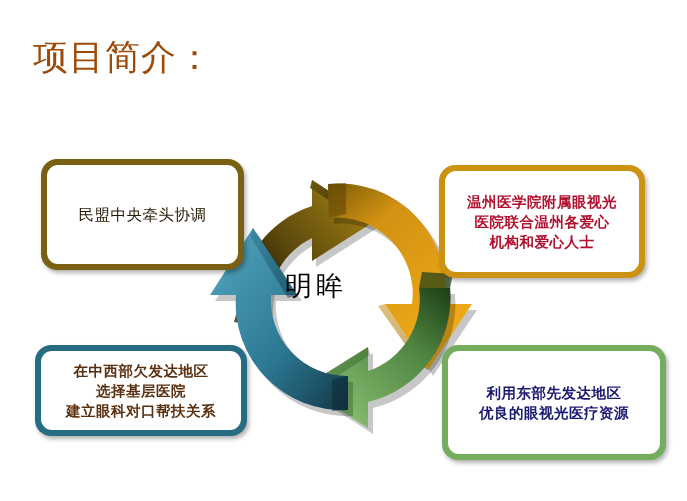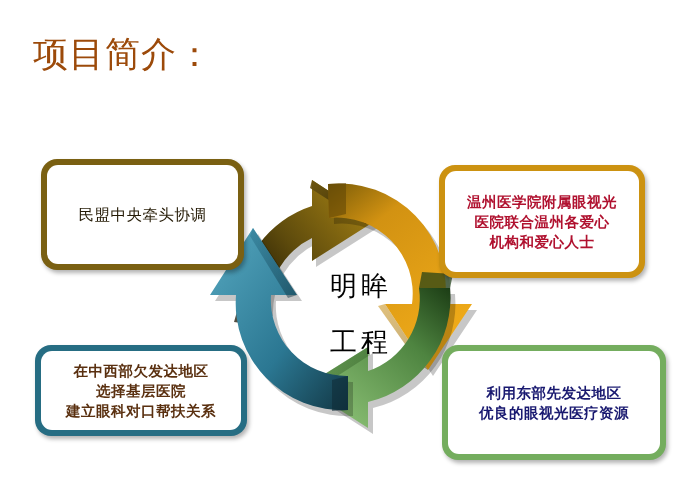--- a/index.html
+++ b/index.html
@@ -25,21 +25,21 @@
 
   
   #slide-title {
     position: absolute;
     left: 33px;
     top: 34px;
     font-size: 35px;
     line-height: 46px;
     letter-spacing: 1px;
     color: #9c4a0a;
-    font-family: Liberation Mono, monospace;
+    font-family: Liberation Sans, sans-serif;
     font-weight: 400;
     white-space: nowrap;
   }
 
   
   .node-box {
     position: absolute;
     border-radius: 16px;
     box-sizing: border-box;
     padding: 6px;
@@ -107,24 +107,24 @@
     left: 200px;
     top: 158px;
     width: 290px;
     height: 280px;
   }
   #cycle svg { display: block; width: 290px; height: 280px; }
 
   
   #center-caption {
     position: absolute;
-    left: 272px;
+    left: 285px;
     top: 258px;
     width: 120px;
-    text-align: right;
+    text-align: left;
     color: #000000;
     pointer-events: none;
   }
   #center-caption .cap-line {
     font-size: 27px;
     line-height: 56px;
     font-weight: 400;
     letter-spacing: 4px;
     font-family: "DejaVu Sans", "Liberation Sans", sans-serif;
   }
@@ -232,21 +232,20 @@
                  L 10 137 L 53 70 L 97 137 L 71 137
                  A 76 76 0 0 0 148 218 Z" fill="url(#gradTeal)"></path>
         <path d="M 53 70 L 97 137 L 88 140 L 50 78 Z" fill="url(#gradTealDark)" opacity="0.5"></path>
         <path d="M 148 252 L 148 218 L 132 222 L 132 253 Z" fill="#0e2a34" opacity="0.55"></path>
       </g>
     </svg>
   </div>
 
   <div id="center-caption">
     <div class="cap-line">明眸</div>
-    <div class="cap-line">工程</div>
   </div>
 
   <div class="node-box" id="box-tl">
     <div class="node-inner">
       <div class="node-label">民盟中央牵头协调</div>
     </div>
   </div>
 
   <div class="node-box" id="box-tr">
     <div class="node-inner">

